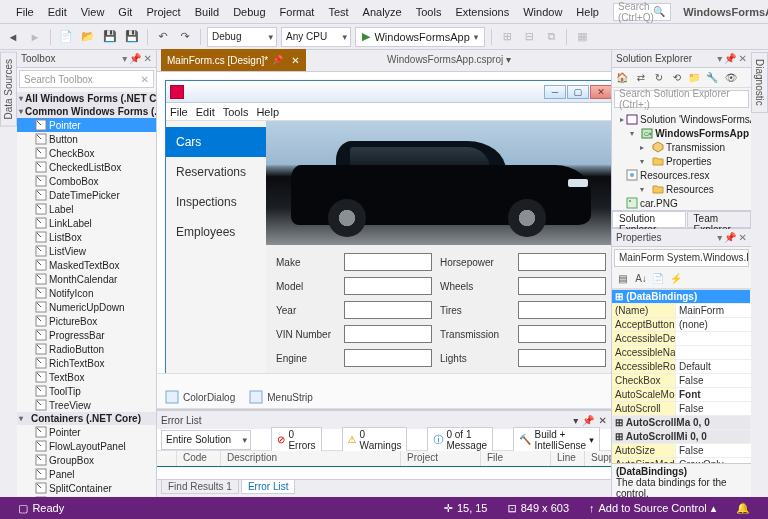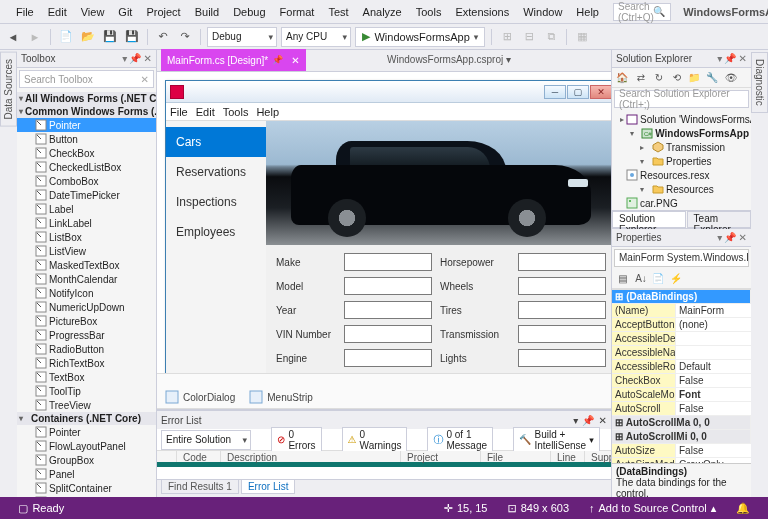--- a/index.html
+++ b/index.html
@@ -35,21 +35,21 @@
 .tree-item { display:flex; align-items:center; padding:1px 2px; gap:2px; white-space:nowrap; font-size:10px; color:#1e1e1e;}
 .tree-item.lvl1{padding-left:8px;} .tree-item.lvl2{padding-left:18px;} .tree-item.lvl3{padding-left:28px;}
 .tree-item.hdr{font-weight:bold; background:#e6e6ec;}
 .tree-item.sel{background:#3399ff; color:#fff;}
 .tbic{width:12px;height:12px;display:inline-block;flex-shrink:0;}
 .exptri{width:10px;font-size:8px;color:#666;}
 
 
 .centercol { flex:1; display:flex; flex-direction:column; background:#fff; min-width:0;}
 .tabstrip { height: 22px; background:#eeeef2; display:flex; align-items:flex-end; padding-left:4px; border-bottom:1px solid #cccedb; position:relative;}
-.doctab { height:22px; background:#d946ef; color:#fff; display:flex; align-items:center; padding:0 6px; gap:4px; font-size:10px;}
+.doctab { height:22px; background:#a16207; color:#fff; display:flex; align-items:center; padding:0 6px; gap:4px; font-size:10px;}
 .doctab .pin{font-size:9px;} .doctab .close{font-size:10px; padding-left:4px;}
 .tabstrip .proj{position:absolute; right:100px; top:4px; color:#555; font-size:10px;}
 .designer-surface { flex:1; overflow:auto; background: #fff; padding: 8px; position:relative;}
 .winform { width: 452px; height: 322px; border:1px solid #3c7fb1; background:#f0f0f0; box-shadow:1px 1px 3px rgba(0,0,0,.2); position:relative;}
 .winform .chrome{height:22px;background:linear-gradient(#fff,#e0eaf5);border-bottom:1px solid #bcd;display:flex;align-items:center;padding:0 4px;}
 .winform .wflogo{width:14px;height:14px;background:#d04;border:1px solid #a03;margin-right:4px;}
 .winform .wfctrls{margin-left:auto;display:flex;gap:1px;}
 .winform .wfctrls span{width:22px;height:14px;border:1px solid #8fb0d0;background:linear-gradient(#f5faff,#cde4f6);display:inline-flex;align-items:center;justify-content:center;font-size:9px;color:#345;}
 .winform .wfctrls span.red{background:linear-gradient(#f6b8b1,#e2887e);border-color:#c66;color:#822;}
 .winform .menubar{height:18px;background:#fff;padding:0 4px;display:flex;gap:8px;align-items:center;border-bottom:1px solid #ddd;font-size:11px;}
@@ -70,21 +70,21 @@
 .winform .fields input{height:18px;border:1px solid #7a7a7a;background:#fff;font-size:10px;padding:0 3px;width:100%;}
 .winform .addbtn{position:absolute;bottom:6px;right:10px;padding:2px 10px;background:#efefef;border:1px solid #adadad;font-size:10px;}
 .comp-tray{display:flex;gap:14px;padding:4px 8px;color:#444;border-top:1px solid #ddd;border-bottom:1px solid #ddd;background:#fafafa;font-size:10px;}
 .comp-tray .ci{display:flex;gap:4px;align-items:center;margin-top:12px;}
 
 
 .errorlist{height:70px;border-top:2px solid #cccedb;display:flex;flex-direction:column;background:#fff;}
 .errorlist .hdr{height:18px;background:#eeeef2;display:flex;align-items:center;padding:0 4px;justify-content:space-between;font-size:10px;color:#444;}
 .errorlist .filterrow{height:22px;display:flex;align-items:center;padding:2px 4px;gap:20px;border-bottom:1px solid #ddd;}
 .errorlist .pill{border:1px solid #cccedb;padding:1px 5px;display:flex;align-items:center;gap:3px;background:#fff;font-size:10px;}
-.errorlist .cols{height:16px;display:flex;background:#f5f5f5;border-bottom:5px solid #0f766e;font-size:10px;color:#555;}
+.errorlist .cols{height:16px;display:flex;background:#f5f5f5;border-bottom:1px solid #0f766e;font-size:10px;color:#555;}
 .errorlist .cols span{padding:1px 6px;border-right:1px solid #ddd;flex-shrink:0;}
 .bottom-tabs{height:18px;display:flex;gap:2px;padding:0 4px;align-items:flex-start;background:#eeeef2;border-top:1px solid #cccedb;font-size:10px;}
 .bottom-tabs span{padding:1px 6px;border:1px solid #cccedb;border-top:none;background:#fff;color:#0e70c0;}
 .bottom-tabs span.inactive{background:#eeeef2;color:#555;}
 
 
 .rightcol { width: 140px; display:flex; flex-direction:column; border-left:1px solid #cccedb; background:#f5f5f5;}
 .rightcol .solexp{flex:1 1 40%; display:flex;flex-direction:column;border-bottom:1px solid #cccedb;min-height:0;}
 .rightcol .props{flex:1 1 60%; display:flex;flex-direction:column;min-height:0;}
 .toolrow{height:20px;display:flex;gap:2px;padding:0 3px;align-items:center;border-bottom:1px solid #ddd;}

